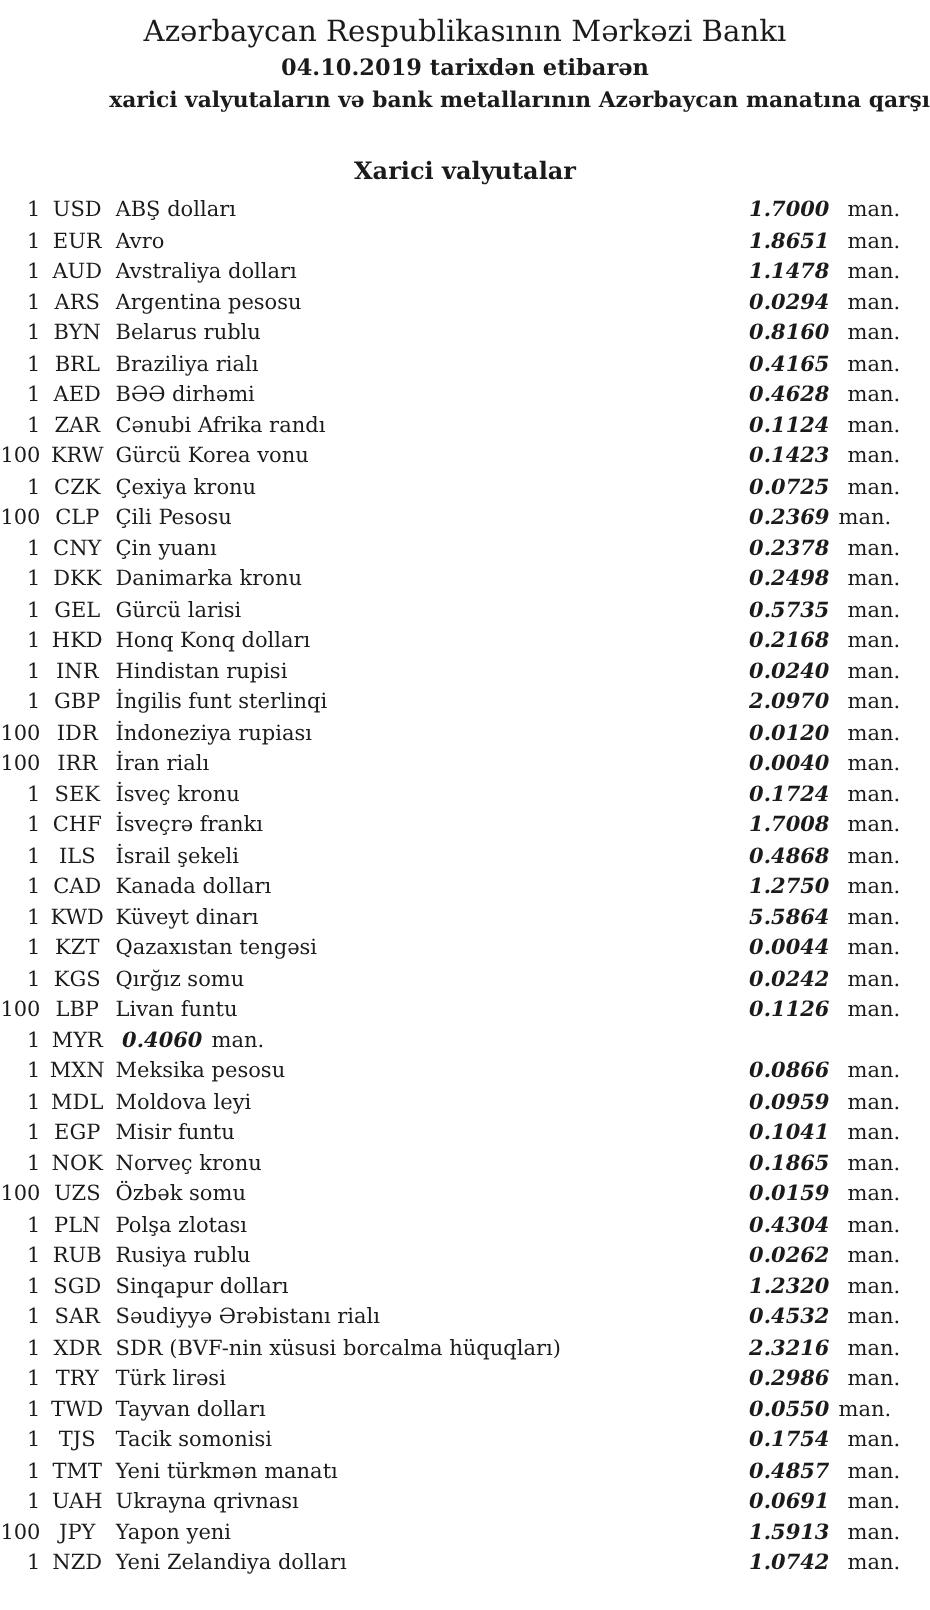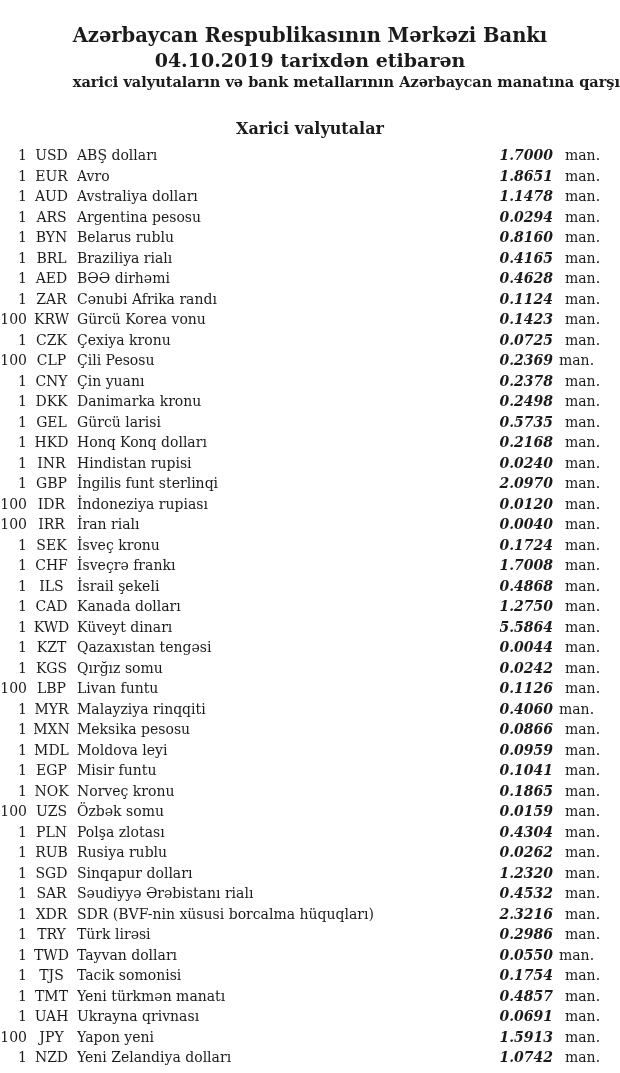--- a/index.html
+++ b/index.html
@@ -14,27 +14,27 @@
     color: #1b1b1b;
     overflow: hidden;
     position: relative;
   }
   .page {
     width: 620px;
     height: 1073px;
   }
   .doc-header { text-align: center; }
   .doc-title {
-    padding-top: 23px;
+    padding-top: 8px;
     font-size: 19.5px;
     line-height: 26px;
-    font-weight: bold;
+    font-weight: normal;
   }
   .doc-date {
-    font-size: 19px;
+    font-size: 15px;
     line-height: 22px;
     font-weight: bold;
   }
   .doc-subtitle {
     font-size: 14.5px;
     line-height: 22px;
     font-weight: bold;
     text-align: right;
   }
   .doc-bulletin {
@@ -322,21 +322,20 @@
     <span class="qty">100</span>
     <span class="code">LBP</span>
     <span class="cname">Livan funtu</span>
     <span class="rate">0.1126</span>
     <span class="man">man.</span>
   </div>
 
   <div class="row tight">
     <span class="qty">1</span>
     <span class="code">MYR</span>
-    <span class="cname">Malayziya rinqqiti</span>
     <span class="rate">0.4060</span>
     <span class="man">man.</span>
   </div>
 
   <div class="row">
     <span class="qty">1</span>
     <span class="code">MXN</span>
     <span class="cname">Meksika pesosu</span>
     <span class="rate">0.0866</span>
     <span class="man">man.</span>

